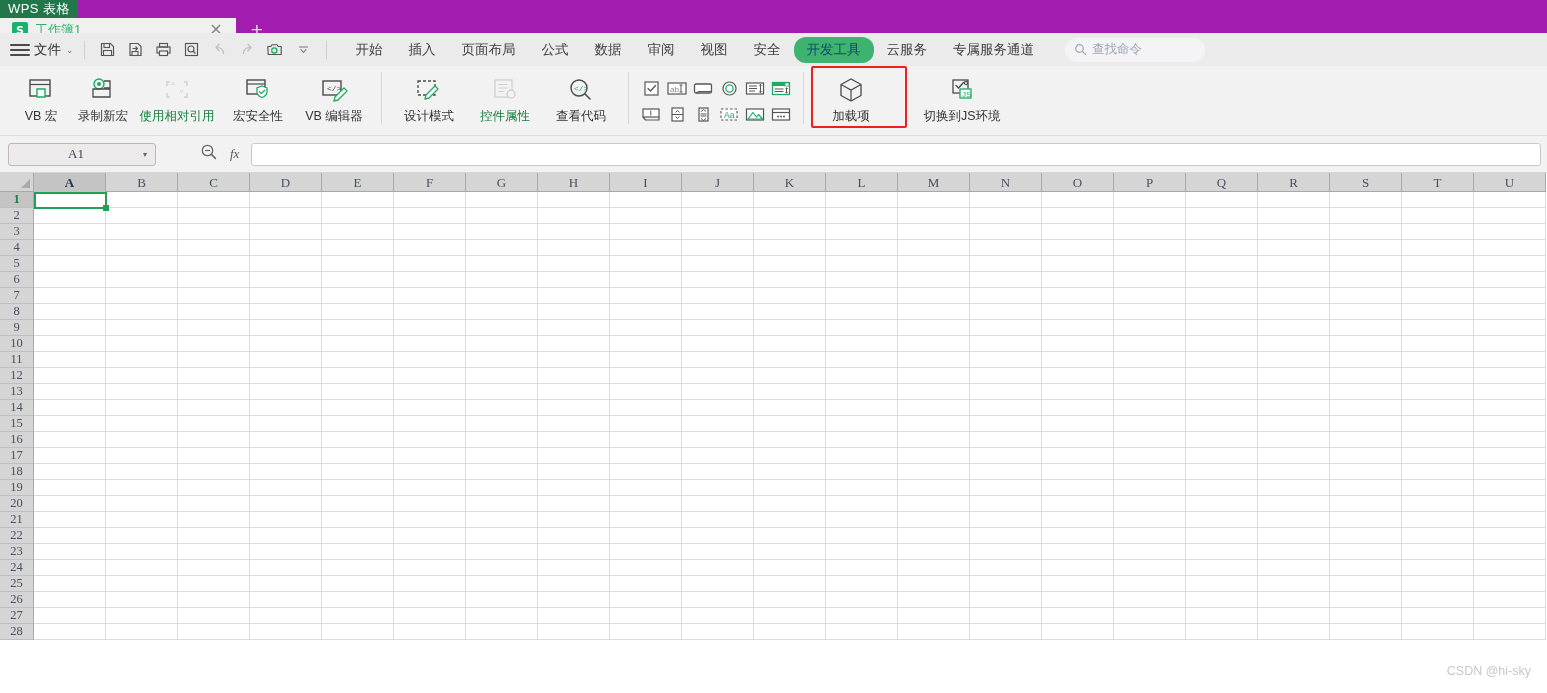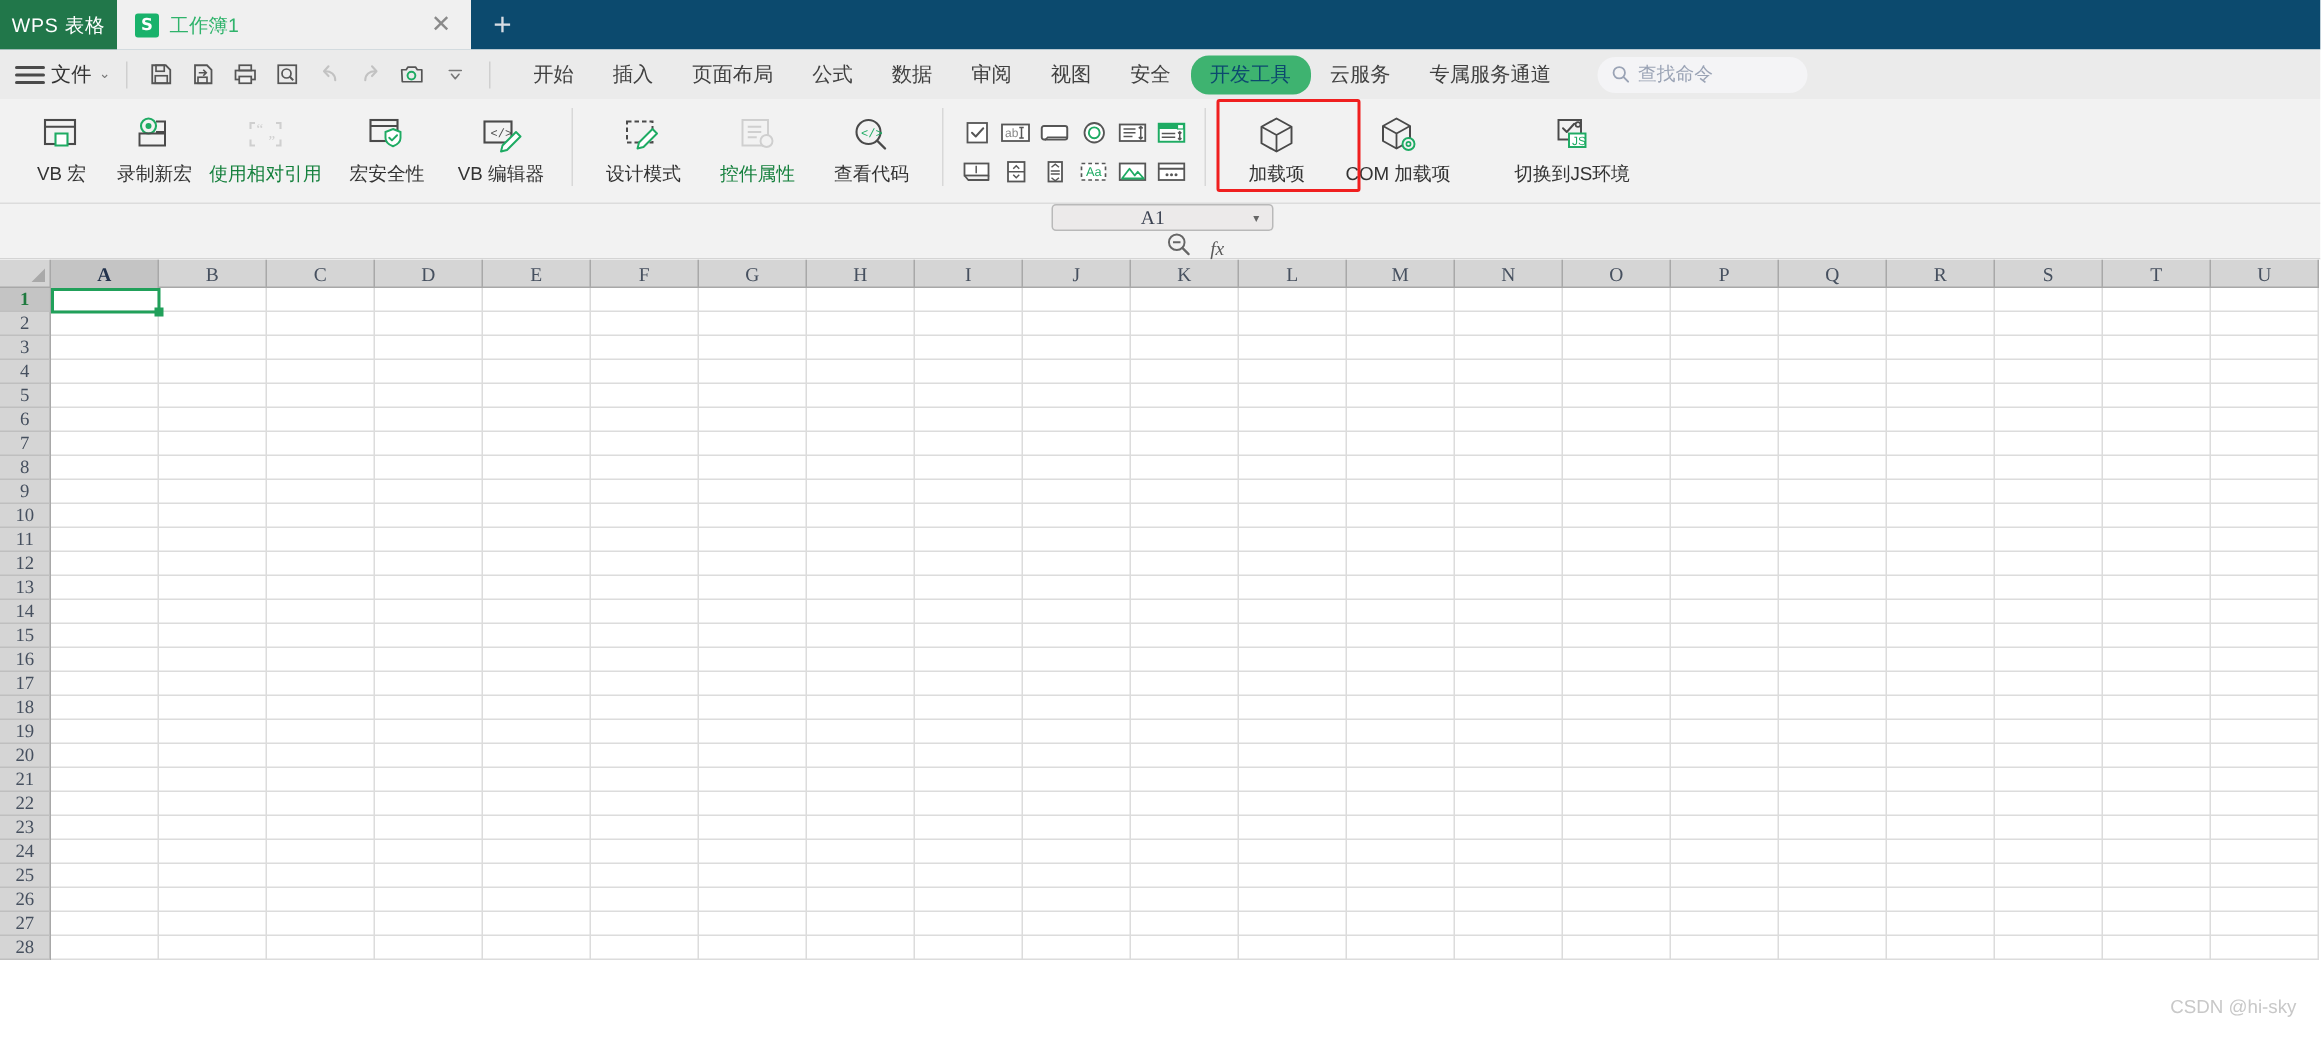--- a/index.html
+++ b/index.html
@@ -5,22 +5,23 @@
   * { box-sizing: border-box; margin: 0; padding: 0; }
   html, body {
     width: 1547px; height: 693px;
     overflow: hidden;
     font-family: "Liberation Sans", "DejaVu Sans", sans-serif;
     background: #ffffff;
   }
 
   
   .titlebar {
-    height: 33px; background: #0c4a6e; display: flex; align-items: stretch;
+    height: 33px; background: #a21caf; display: flex; align-items: stretch;
     position: relative;
+    flex-direction: column;
   }
   .app-badge {
     width: 78px; background: #21774a; color: #ffffff;
     font-size: 13px; display: flex; align-items: center; justify-content: center;
     letter-spacing: .5px;
   }
   .tab-strip { display: flex; align-items: stretch; }
   .doc-tab {
     width: 236px; background: #f0f0f0; display: flex; align-items: center;
     padding: 0 10px 0 12px; position: relative;
@@ -93,21 +94,21 @@
   
   .ctrl-grid {
     display: grid; grid-template-columns: repeat(6, 26px);
     grid-auto-rows: 26px; gap: 0px; margin-top: 6px;
   }
   .ctrl-cell { width: 26px; height: 26px; display: flex; align-items: center; justify-content: center; cursor: pointer; }
 
   
   .formulabar {
     height: 37px; background: #f2f2f2; display: flex; align-items: center;
-    padding: 0 6px 0 8px; border-bottom: 1px solid #d4d4d4; flex-direction: column;
+    padding: 0 6px 0 8px; border-bottom: 1px solid #d4d4d4;
   }
   .namebox {
     width: 148px; height: 23px; background: #eceaea; border: 1px solid #b9b9b9;
     border-radius: 3px; display: flex; align-items: center; position: relative;
     cursor: pointer;
   }
   .namebox .nb-text {
     flex: 1; text-align: center; font-size: 13px; color: #3b4252;
     font-family: "Liberation Serif", serif;
   }
@@ -469,31 +470,20 @@
     <div class="rbtn wide">
       <span class="ico">
         <svg width="30" height="28" viewBox="0 0 30 28">
             <path d="M15 2l10 5.5v11L15 24 5 18.5v-11z" fill="none" stroke="#4a4a4a" stroke-width="1.3" stroke-linejoin="round"></path>
             <path d="M5 7.5l10 5.5 10-5.5M15 13v11" fill="none" stroke="#4a4a4a" stroke-width="1.2"></path>
           </svg>
       </span>
       <span class="lbl">加载项</span>
     </div>
 
-    <div class="rbtn wide2">
-      <span class="ico">
-        <svg width="30" height="28" viewBox="0 0 30 28">
-            <path d="M14 2l9 5v10l-9 5-9-5V7z" fill="none" stroke="#4a4a4a" stroke-width="1.3" stroke-linejoin="round"></path>
-            <path d="M5 7l9 5 9-5M14 12v10" fill="none" stroke="#4a4a4a" stroke-width="1.2"></path>
-            <circle cx="22" cy="19" r="4" fill="#f2f2f2" stroke="#1eab63" stroke-width="1.3"></circle>
-            <circle cx="22" cy="19" r="1.4" fill="none" stroke="#1eab63" stroke-width="1.1"></circle>
-          </svg>
-      </span>
-      <span class="lbl">COM 加载项</span>
-    </div>
 
     <div class="rbtn wide2" style="margin-left:30px;">
       <span class="ico">
         <svg width="30" height="28" viewBox="0 0 30 28">
             <rect x="6" y="3" width="15" height="13" fill="none" stroke="#4a4a4a" stroke-width="1.3"></rect>
             <path d="M9 8.5l2.5 2.5 5-5.5" fill="none" stroke="#4a4a4a" stroke-width="1.3" stroke-linecap="round" stroke-linejoin="round"></path>
             <circle cx="19" cy="6" r="1.6" fill="none" stroke="#4a4a4a" stroke-width="1.1"></circle>
             <rect x="13" y="12" width="11" height="9" fill="#fff" stroke="#1eab63" stroke-width="1.3"></rect>
             <text x="15" y="19.5" font-size="8" fill="#1eab63" font-family="Liberation Sans, sans-serif">JS</text>
           </svg>

